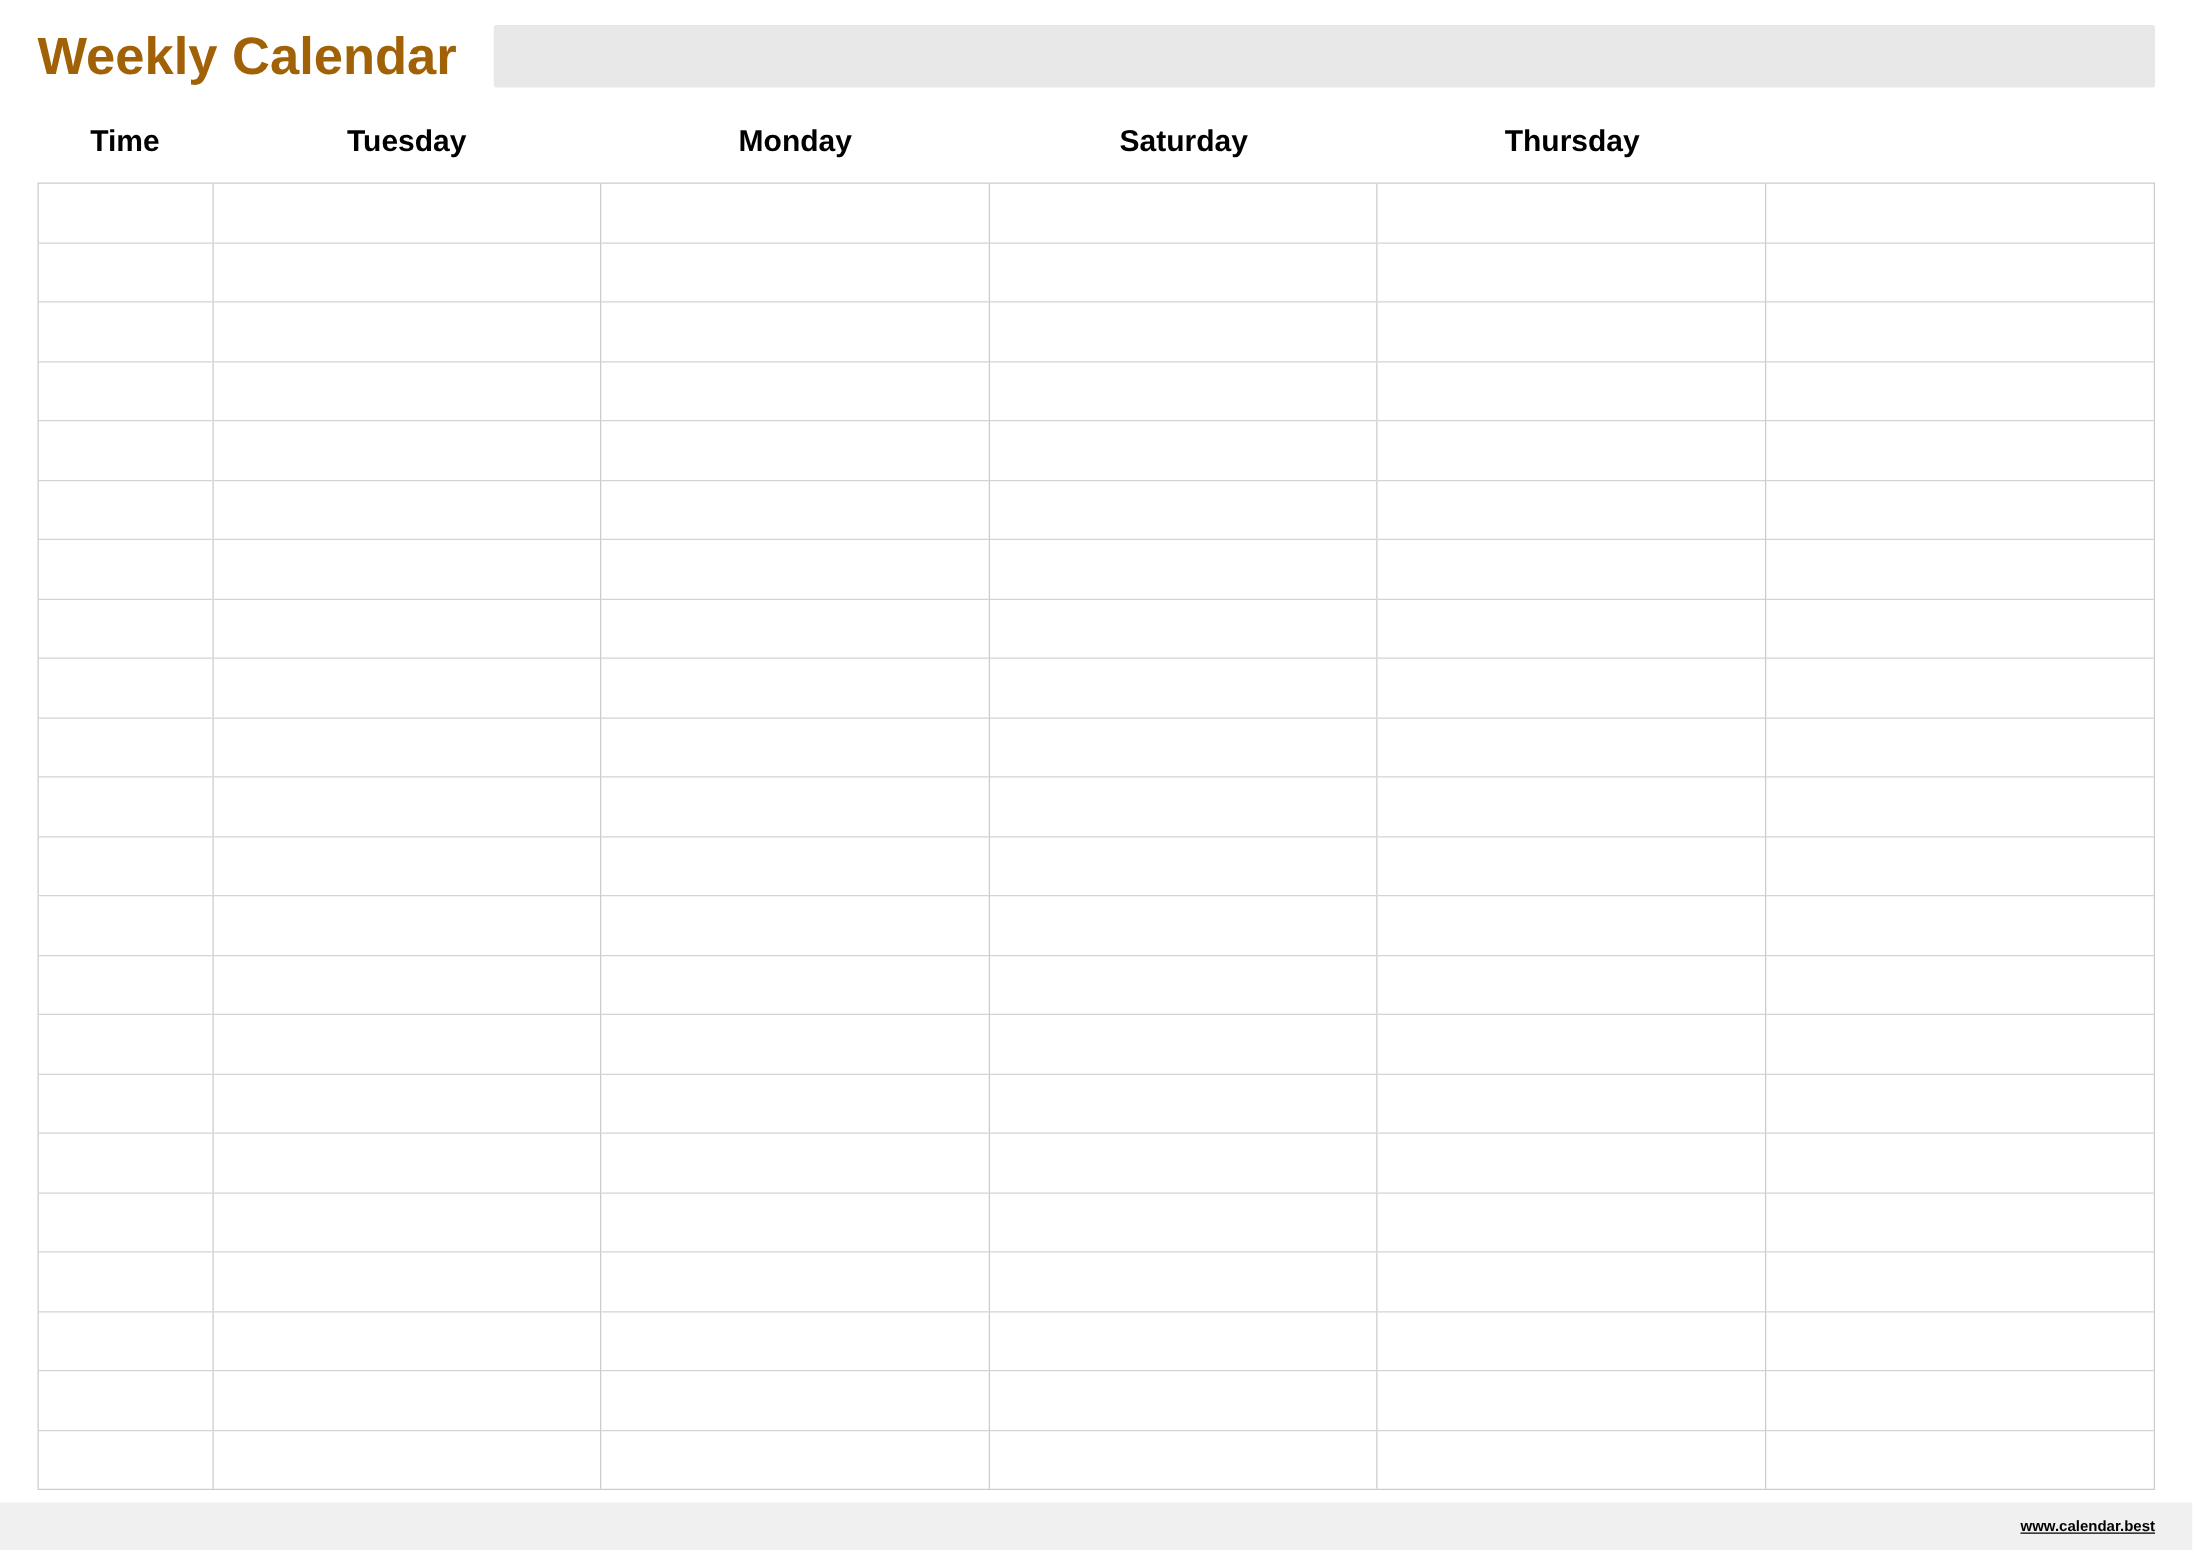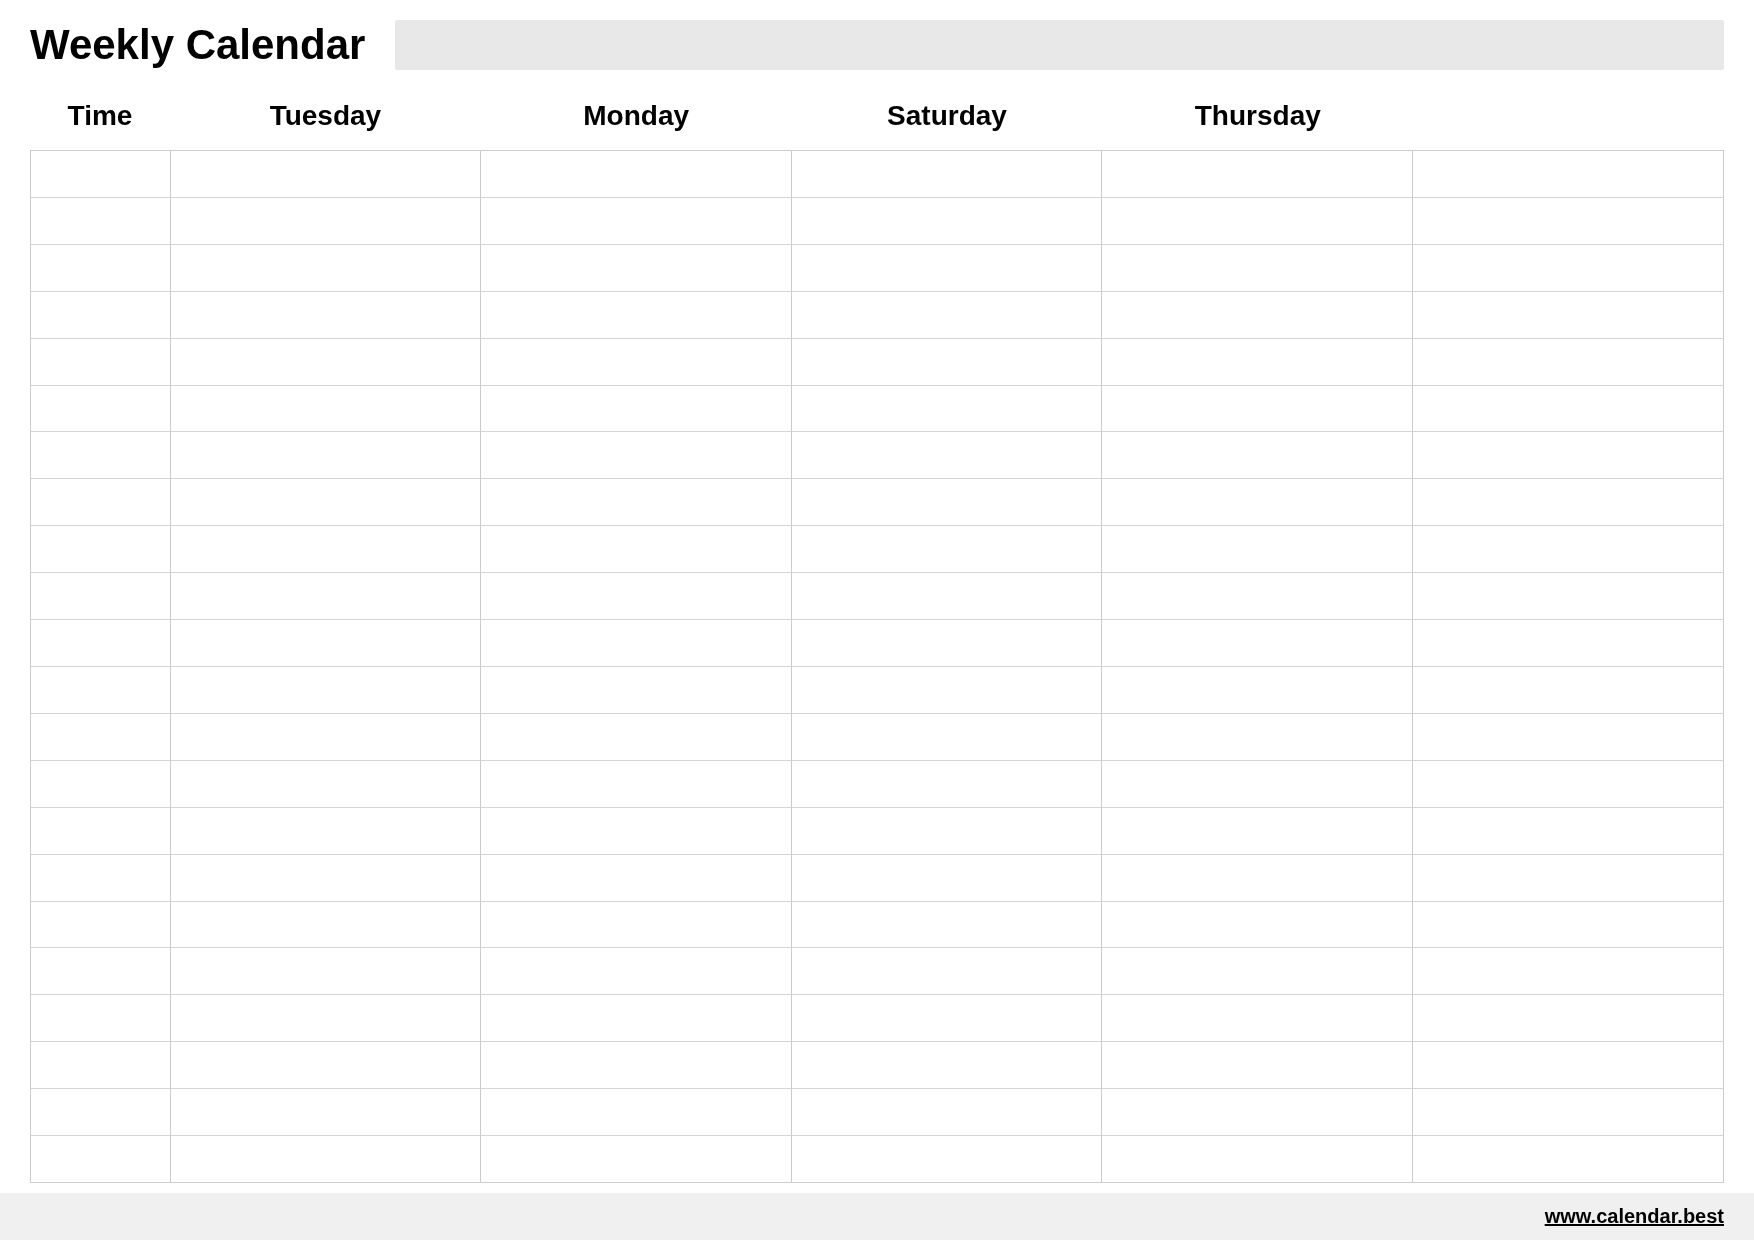--- a/index.html
+++ b/index.html
@@ -26,21 +26,21 @@
     .header {
       display: flex;
       align-items: center;
       padding: 20px 30px 10px 30px;
       gap: 0;
     }
 
     .title {
       font-size: 42px;
       font-weight: 900;
-      color: #000000;
+      color: #a16207;
       white-space: nowrap;
       padding-right: 30px;
     }
 
     .header-bar {
       flex: 1;
       height: 50px;
       background: #e8e8e8;
       border-radius: 2px;
     }
@@ -53,21 +53,21 @@
     }
 
     .col-headers {
       display: grid;
       grid-template-columns: 140px repeat(5, 1fr);
       margin-bottom: 8px;
     }
 
     .col-header {
       text-align: center;
-      font-size: 28px;
+      font-size: 24px;
       font-weight: 900;
       color: #000000;
       padding: 10px 0;
     }
 
     .grid-container {
       display: grid;
       grid-template-columns: 140px repeat(5, 1fr);
       border: 1.5px solid #cccccc;
       flex: 1;
@@ -111,21 +111,21 @@
 
     .footer {
       background: #f0f0f0;
       padding: 12px 30px;
       display: flex;
       justify-content: flex-end;
       align-items: center;
     }
 
     .footer-link {
-      font-size: 20px;
+      font-size: 12px;
       font-weight: bold;
       color: #000000;
       text-decoration: underline;
     }
   </style>
 </head>
 <body>
 
 <div class="page">
 

